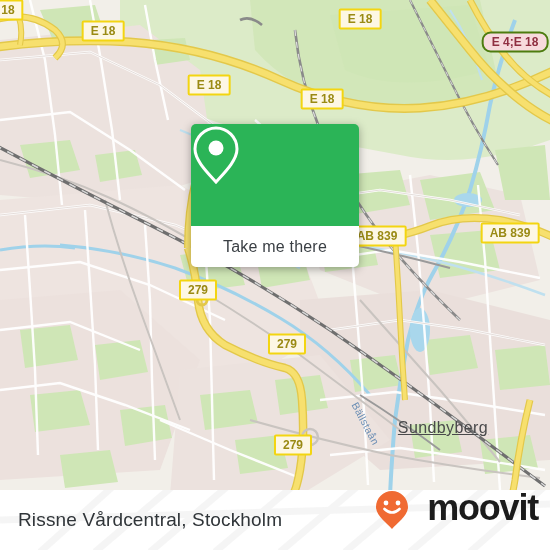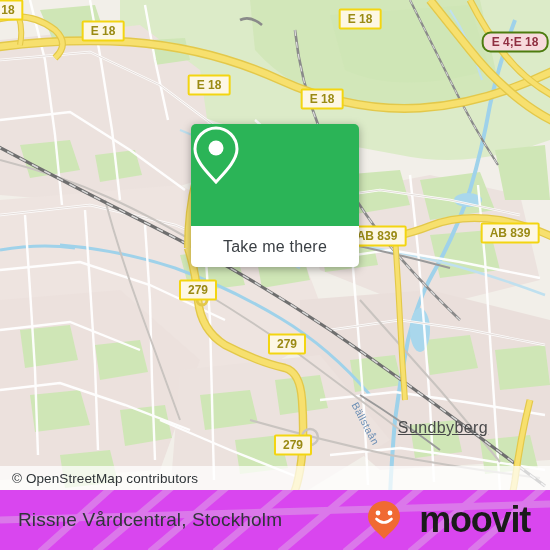--- a/index.html
+++ b/index.html
@@ -44,31 +44,31 @@
     position:absolute;left:50%;top:143px;margin-left:-11px;
     width:0;height:0;
     border-left:11px solid transparent;
     border-right:11px solid transparent;
     border-top:15px solid #ffffff;
   }
 
   
   #footer{
     position:absolute;left:0;top:490px;width:550px;height:60px;
-    background:#d946ef;overflow:hidden;
+    background:#ffffff;overflow:hidden;
   }
   #footer-ghost{position:absolute;left:0;top:0;opacity:.32;}
   #footer-title{
     position:absolute;left:18px;top:0;height:60px;
     display:flex;align-items:center;
     font-size:19px;color:#303539;letter-spacing:.15px;
   }
   #moovit{
-    position:absolute;right:20px;top:0;height:60px;
-    display:flex;align-items:center;gap:18px;
+    position:absolute;right:12px;top:0;height:60px;
+    display:flex;align-items:flex-start;gap:18px;
   }
   #moovit-word{
     font-size:36px;font-weight:bold;color:#1b1b1b;
     letter-spacing:-1.2px;line-height:1;
   }
   
   .shield{
     position:absolute;transform:translate(-50%,-50%);
     font-size:12px;font-weight:bold;
     padding:2px 7px 3px 7px;border-radius:2px;
@@ -256,21 +256,20 @@
     <div id="card">
       <div id="card-green">
         <svg width="50" height="62" viewBox="0 0 50 62">
           <path d="M25 4 C13.4 4 4 13.4 4 25 C4 37 18 50 25 58 C32 50 46 37 46 25 C46 13.4 36.6 4 25 4 Z" fill="none" stroke="#ffffff" stroke-width="3"></path>
           <circle cx="25" cy="24" r="7.5" fill="#ffffff"></circle>
         </svg>
       </div>
       <div id="card-label">Take me there</div>
     </div>
 
-    <div id="attrib">© OpenStreetMap contributors</div>
   </div>
 
   <div id="footer">
     <svg id="footer-ghost" width="550" height="60" viewBox="0 0 550 60">
       <g stroke="#e2e2e2" stroke-width="7" fill="none">
         <path d="M40,62 L120,-10"></path>
         <path d="M95,62 L180,-10"></path>
         <path d="M150,62 L235,-10"></path>
         <path d="M215,62 L300,-10"></path>
         <path d="M280,62 L365,-10"></path>

